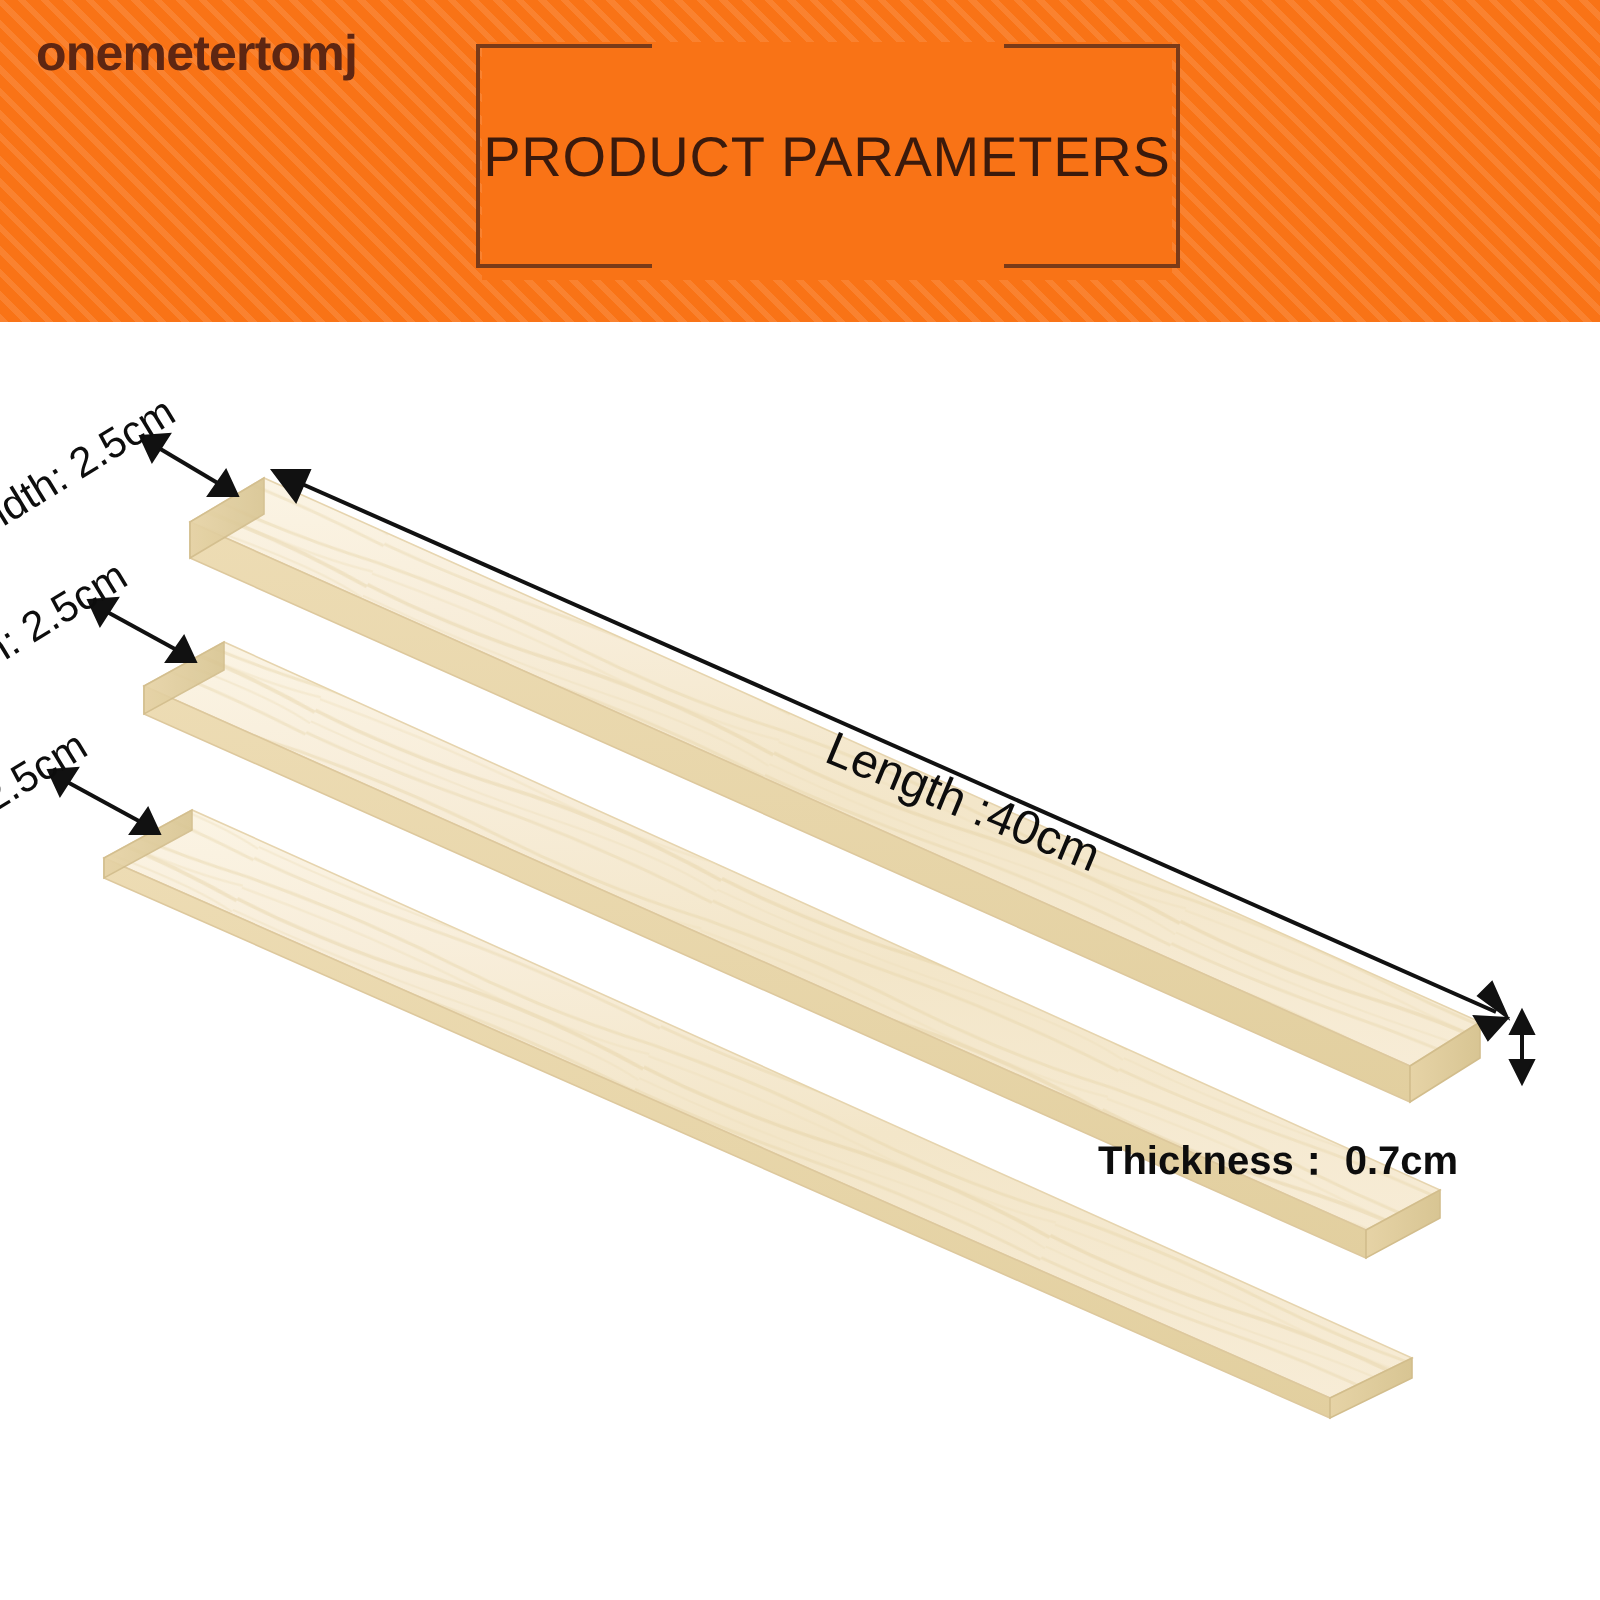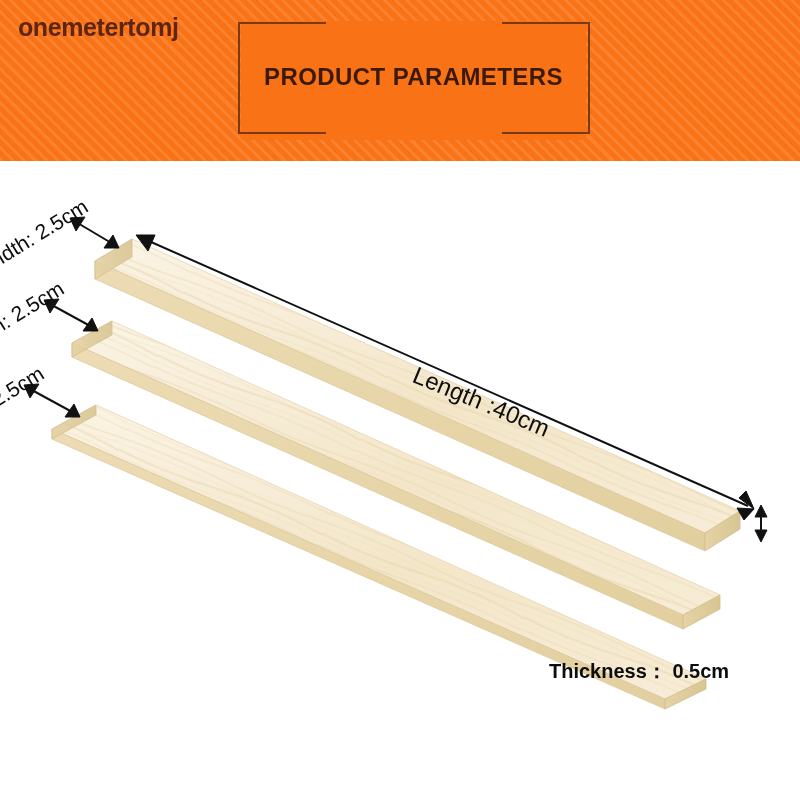--- a/index.html
+++ b/index.html
@@ -85,22 +85,22 @@
     width: 86px; height: 108px;
     border-bottom-width: 2px;
     border-right-width: 2px;
   }
   .title-text {
     position: absolute;
     left: 241px;
     top: 63px;
     width: 345px;
     text-align: center;
-    font-size: 24px;
-    font-weight: 700;
+    font-size: 28px;
+    font-weight: 400;
     letter-spacing: 0.4px;
     color: #3b1a0c;
     white-space: nowrap;
   }
 
   
   .photo {
     position: absolute;
     left: 0;
     top: 161px;
@@ -246,17 +246,17 @@
 
     <div class="dim-label width-label" style="left:40px; top:74px; transform: rotate(-31.5deg) translate(-50%,-50%);">Width: 2.5cm</div>
 
     <div class="dim-label width-label" style="left:16px; top:156px; transform: rotate(-31.5deg) translate(-50%,-50%);">Width: 2.5cm</div>
 
     <div class="dim-label width-label" style="left:-4px; top:241px; transform: rotate(-31.5deg) translate(-50%,-50%);">Width: 2.5cm</div>
 
     <div class="dim-label length-label" style="left:414px; top:199px; transform: rotate(22.5deg);">Length :40cm</div>
 
 
-
-    <div class="dim-label thick-label" style="left:549px; top:497px;">Thickness： 0.5cm</div>
+    <div class="dim-label thick-label" style="left:549px; top:406px;">Thickness： 0.7cm</div>
+
 
   </div>
 </div>
 
 </body></html>

